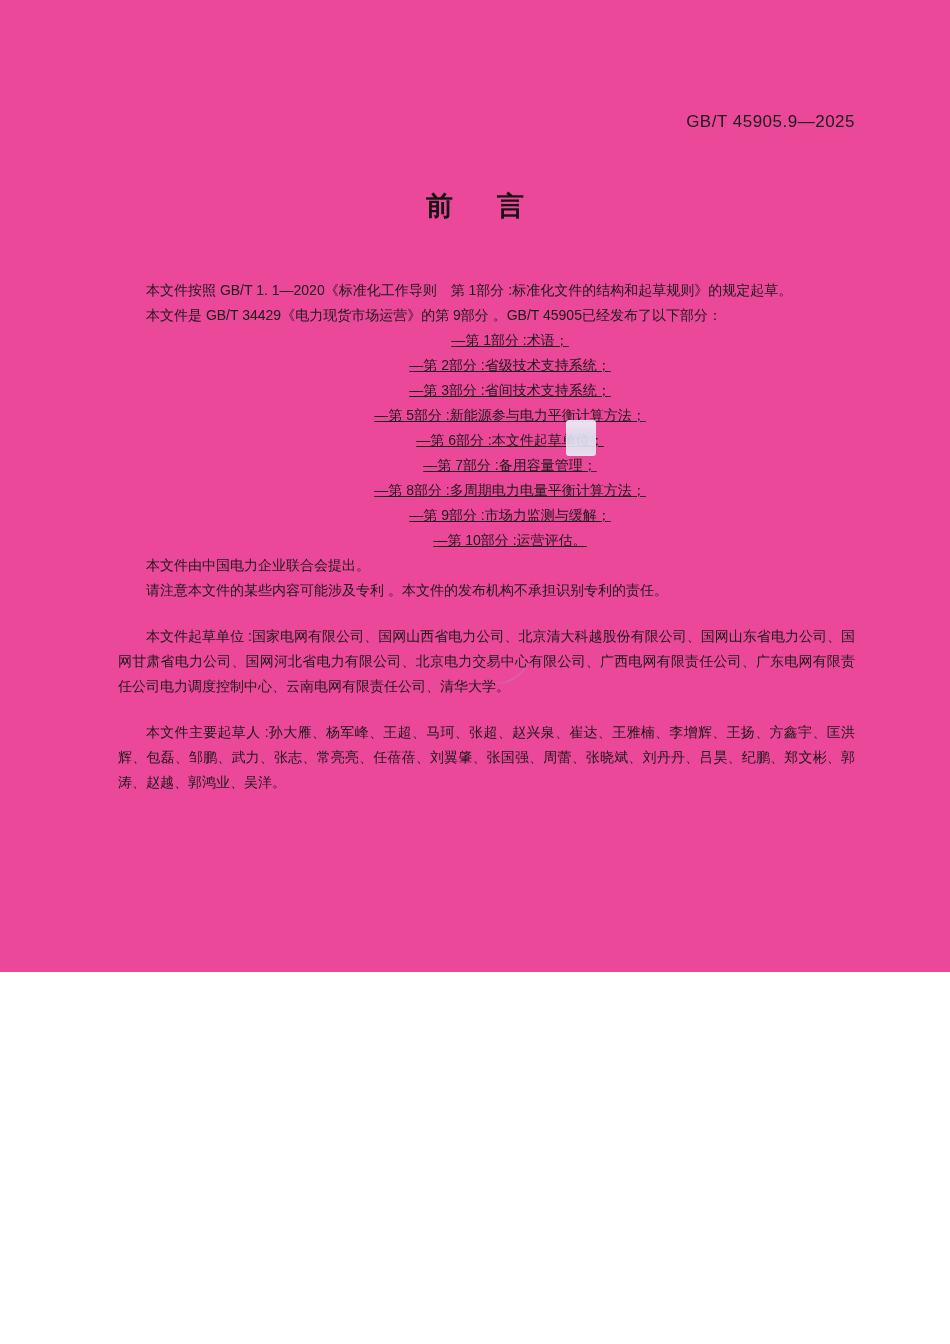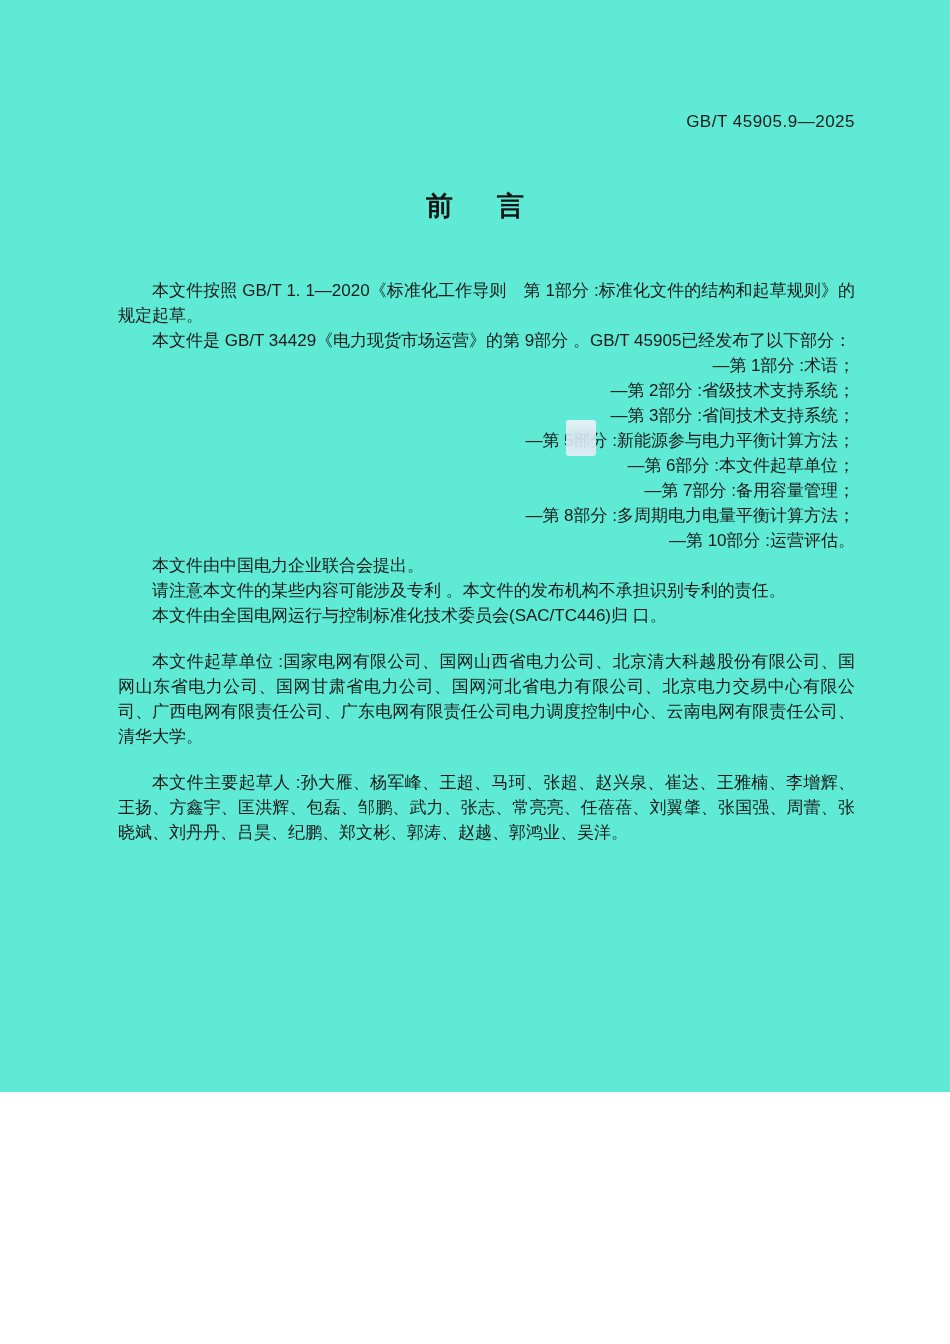--- a/index.html
+++ b/index.html
@@ -3,22 +3,22 @@
 <meta charset="utf-8">
 <style>
   html, body {
     margin: 0;
     padding: 0;
     background: #ffffff;
   }
   .page {
     position: relative;
     width: 950px;
-    height: 1092px;
-    background: #5eead4;
+    height: 972px;
+    background: #ec4899;
     font-family: "Liberation Sans", sans-serif;
     color: #1b1b1b;
     overflow: hidden;
   }
   .doc-number {
     position: absolute;
     top: 112px;
     right: 95px;
     font-size: 17px;
     letter-spacing: 0.5px;
@@ -36,36 +36,37 @@
     gap: 44px;
     font-size: 27px;
     font-weight: 700;
     color: #141414;
   }
   .body {
     position: absolute;
     left: 118px;
     top: 278px;
     width: 737px;
-    font-size: 17px;
+    font-size: 14px;
     line-height: 25px;
     text-align: justify;
     color: #1a1a1a;
   }
   .para {
     margin: 0;
   }
   .indent {
     text-indent: 2em;
   }
   .part {
     margin: 0;
     padding-left: 47px;
     text-indent: 0;
-    text-align: right;
+    text-align: center;
+    text-decoration: underline;
   }
   .gap-top {
     margin-top: 21px;
   }
   .stamp {
     position: absolute;
     left: 566px;
     top: 420px;
     width: 30px;
     height: 36px;
@@ -110,26 +111,26 @@
     <p class="para indent">本文件是 GB/T 34429《电力现货市场运营》的第 9部分 。GB/T 45905已经发布了以下部分：</p>
 
     <div class="parts">
       <p class="part">—第 1部分 :术语；</p>
       <p class="part">—第 2部分 :省级技术支持系统；</p>
       <p class="part">—第 3部分 :省间技术支持系统；</p>
       <p class="part">—第 5部分 :新能源参与电力平衡计算方法；</p>
       <p class="part">—第 6部分 :本文件起草单位；</p>
       <p class="part">—第 7部分 :备用容量管理；</p>
       <p class="part">—第 8部分 :多周期电力电量平衡计算方法；</p>
+      <p class="part">—第 9部分 :市场力监测与缓解；</p>
       <p class="part">—第 10部分 :运营评估。</p>
     </div>
 
     <p class="para indent">本文件由中国电力企业联合会提出。</p>
     <p class="para indent">请注意本文件的某些内容可能涉及专利 。本文件的发布机构不承担识别专利的责任。</p>
-    <p class="para indent">本文件由全国电网运行与控制标准化技术委员会(SAC/TC446)归 口。</p>
     <p class="para indent gap-top">本文件起草单位 :国家电网有限公司、国网山西省电力公司、北京清大科越股份有限公司、国网山东省电力公司、国网甘肃省电力公司、国网河北省电力有限公司、北京电力交易中心有限公司、广西电网有限责任公司、广东电网有限责任公司电力调度控制中心、云南电网有限责任公司、清华大学。</p>
     <p class="para indent gap-top">本文件主要起草人 :孙大雁、杨军峰、王超、马珂、张超、赵兴泉、崔达、王雅楠、李增辉、王扬、方鑫宇、匡洪辉、包磊、邹鹏、武力、张志、常亮亮、任蓓蓓、刘翼肇、张国强、周蕾、张晓斌、刘丹丹、吕昊、纪鹏、郑文彬、郭涛、赵越、郭鸿业、吴洋。</p>
   </div>
 
   <div class="stamp"></div>
   <div class="scan-artifact"></div>
 
   <div class="page-number">Ⅲ</div>
 
 </div>

